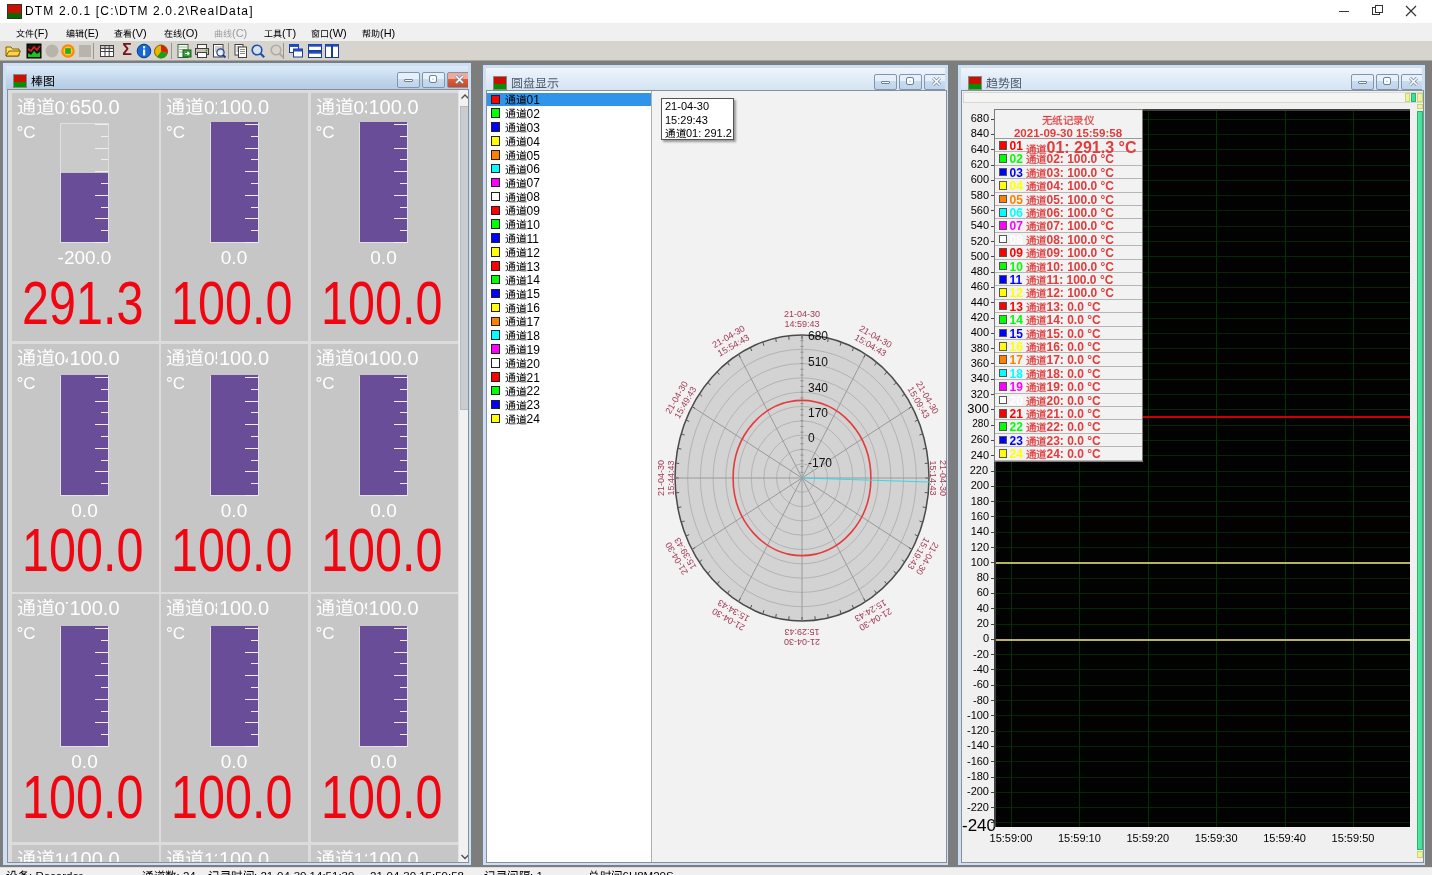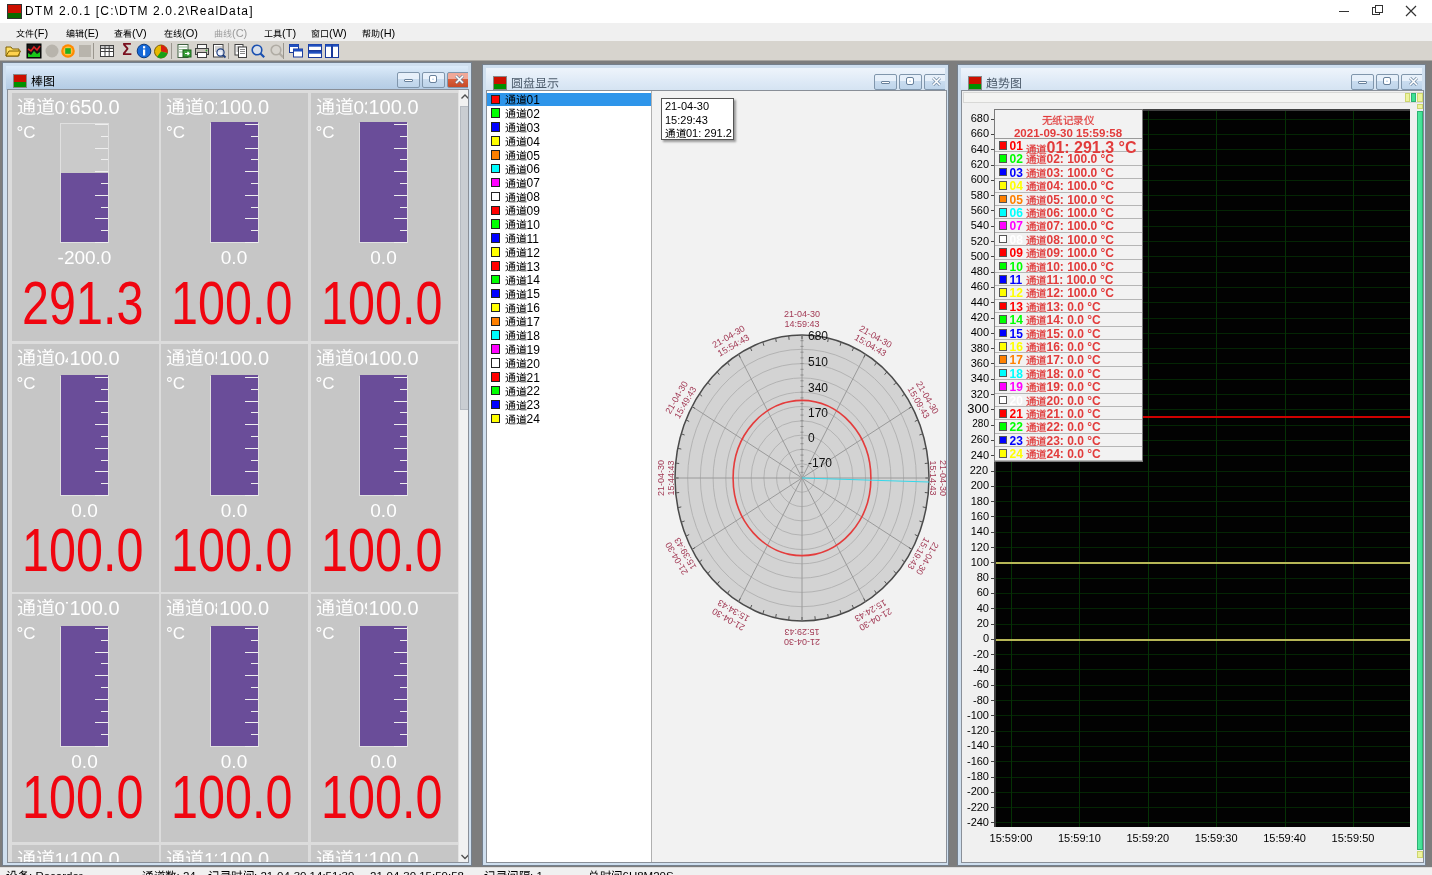--- a/index.html
+++ b/index.html
@@ -875,21 +875,21 @@
       <div class="client" style="left:3px;top:25px;width:463px;height:773px;background:#f0f0f0;overflow:hidden">
         <div class="abs" style="left:1px;top:1px;width:460px;height:10.5px;background:#f4f4f2;border:1px solid #d8d8d6"></div>
         <div class="abs" style="left:442.5px;top:1.5px;width:5px;height:9.5px;background:#eef29e;border:1px solid #cdd66e"></div>
         <div class="abs" style="left:448.5px;top:1.5px;width:5.5px;height:9.5px;background:#3fe093;border:1px solid #2db273"></div>
         <div class="abs" style="left:455px;top:1.5px;width:5.5px;height:9.5px;background:#eef29e;border:1px solid #cdd66e"></div>
         <div class="abs" style="left:454.5px;top:12.5px;width:6px;height:5.5px;background:#eef29e;border:1px solid #cdd66e"></div>
         <div class="abs" style="left:454.5px;top:20px;width:6px;height:738.5px;background:linear-gradient(90deg,#52e8a0,#3fe093);border:1px solid #2db273"></div>
         <div class="abs" style="left:454.5px;top:760px;width:6px;height:7px;background:#eef29e;border:1px solid #cdd66e"></div>
         <div class="abs" style="left:0px;top:21.1px;width:27px;text-align:right;font-size:11px;color:#000">680</div>
         <div class="abs" style="left:28.5px;top:27.6px;width:3px;height:1px;background:#444"></div>
-        <div class="abs" style="left:0px;top:36.4px;width:27px;text-align:right;font-size:11px;color:#000">660</div>
+        <div class="abs" style="left:0px;top:36.4px;width:27px;text-align:right;font-size:11px;color:#000">840</div>
         <div class="abs" style="left:28.5px;top:42.9px;width:3px;height:1px;background:#444"></div>
         <div class="abs" style="left:0px;top:51.7px;width:27px;text-align:right;font-size:11px;color:#000">640</div>
         <div class="abs" style="left:28.5px;top:58.2px;width:3px;height:1px;background:#444"></div>
         <div class="abs" style="left:0px;top:67.0px;width:27px;text-align:right;font-size:11px;color:#000">620</div>
         <div class="abs" style="left:28.5px;top:73.5px;width:3px;height:1px;background:#444"></div>
         <div class="abs" style="left:0px;top:82.3px;width:27px;text-align:right;font-size:11px;color:#000">600</div>
         <div class="abs" style="left:28.5px;top:88.8px;width:3px;height:1px;background:#444"></div>
         <div class="abs" style="left:0px;top:97.6px;width:27px;text-align:right;font-size:11px;color:#000">580</div>
         <div class="abs" style="left:28.5px;top:104.1px;width:3px;height:1px;background:#444"></div>
         <div class="abs" style="left:0px;top:112.9px;width:27px;text-align:right;font-size:11px;color:#000">560</div>
@@ -965,21 +965,21 @@
         <div class="abs" style="left:0px;top:648.4px;width:27px;text-align:right;font-size:11px;color:#000">-140</div>
         <div class="abs" style="left:28.5px;top:654.9px;width:3px;height:1px;background:#444"></div>
         <div class="abs" style="left:0px;top:663.7px;width:27px;text-align:right;font-size:11px;color:#000">-160</div>
         <div class="abs" style="left:28.5px;top:670.2px;width:3px;height:1px;background:#444"></div>
         <div class="abs" style="left:0px;top:679.0px;width:27px;text-align:right;font-size:11px;color:#000">-180</div>
         <div class="abs" style="left:28.5px;top:685.5px;width:3px;height:1px;background:#444"></div>
         <div class="abs" style="left:0px;top:694.3px;width:27px;text-align:right;font-size:11px;color:#000">-200</div>
         <div class="abs" style="left:28.5px;top:700.8px;width:3px;height:1px;background:#444"></div>
         <div class="abs" style="left:0px;top:709.6px;width:27px;text-align:right;font-size:11px;color:#000">-220</div>
         <div class="abs" style="left:28.5px;top:716.1px;width:3px;height:1px;background:#444"></div>
-        <div class="abs" style="left:0px;top:724.9px;width:27px;text-align:right;font-size:11px;color:#000">-240</div>
+        <div class="abs" style="left:0px;top:724.9px;width:27px;text-align:right;font-size:17px;color:#000">-240</div>
         <div class="abs" style="left:28.5px;top:731.4px;width:3px;height:1px;background:#444"></div>
         <div class="abs" style="left:31.5px;top:18px;width:416.5px;height:717.5px;background:#020202;border-left:2px solid #404040;border-top:2px solid #404040;overflow:hidden">
           <div class="abs" style="left:0;top:7.6px;width:100%;height:1px;background:#042604"></div>
           <div class="abs" style="left:0;top:22.9px;width:100%;height:1px;background:#042604"></div>
           <div class="abs" style="left:0;top:38.2px;width:100%;height:1px;background:#042604"></div>
           <div class="abs" style="left:0;top:53.5px;width:100%;height:1px;background:#042604"></div>
           <div class="abs" style="left:0;top:68.8px;width:100%;height:1px;background:#042604"></div>
           <div class="abs" style="left:0;top:84.1px;width:100%;height:1px;background:#042604"></div>
           <div class="abs" style="left:0;top:99.4px;width:100%;height:1px;background:#042604"></div>
           <div class="abs" style="left:0;top:114.7px;width:100%;height:1px;background:#042604"></div>

